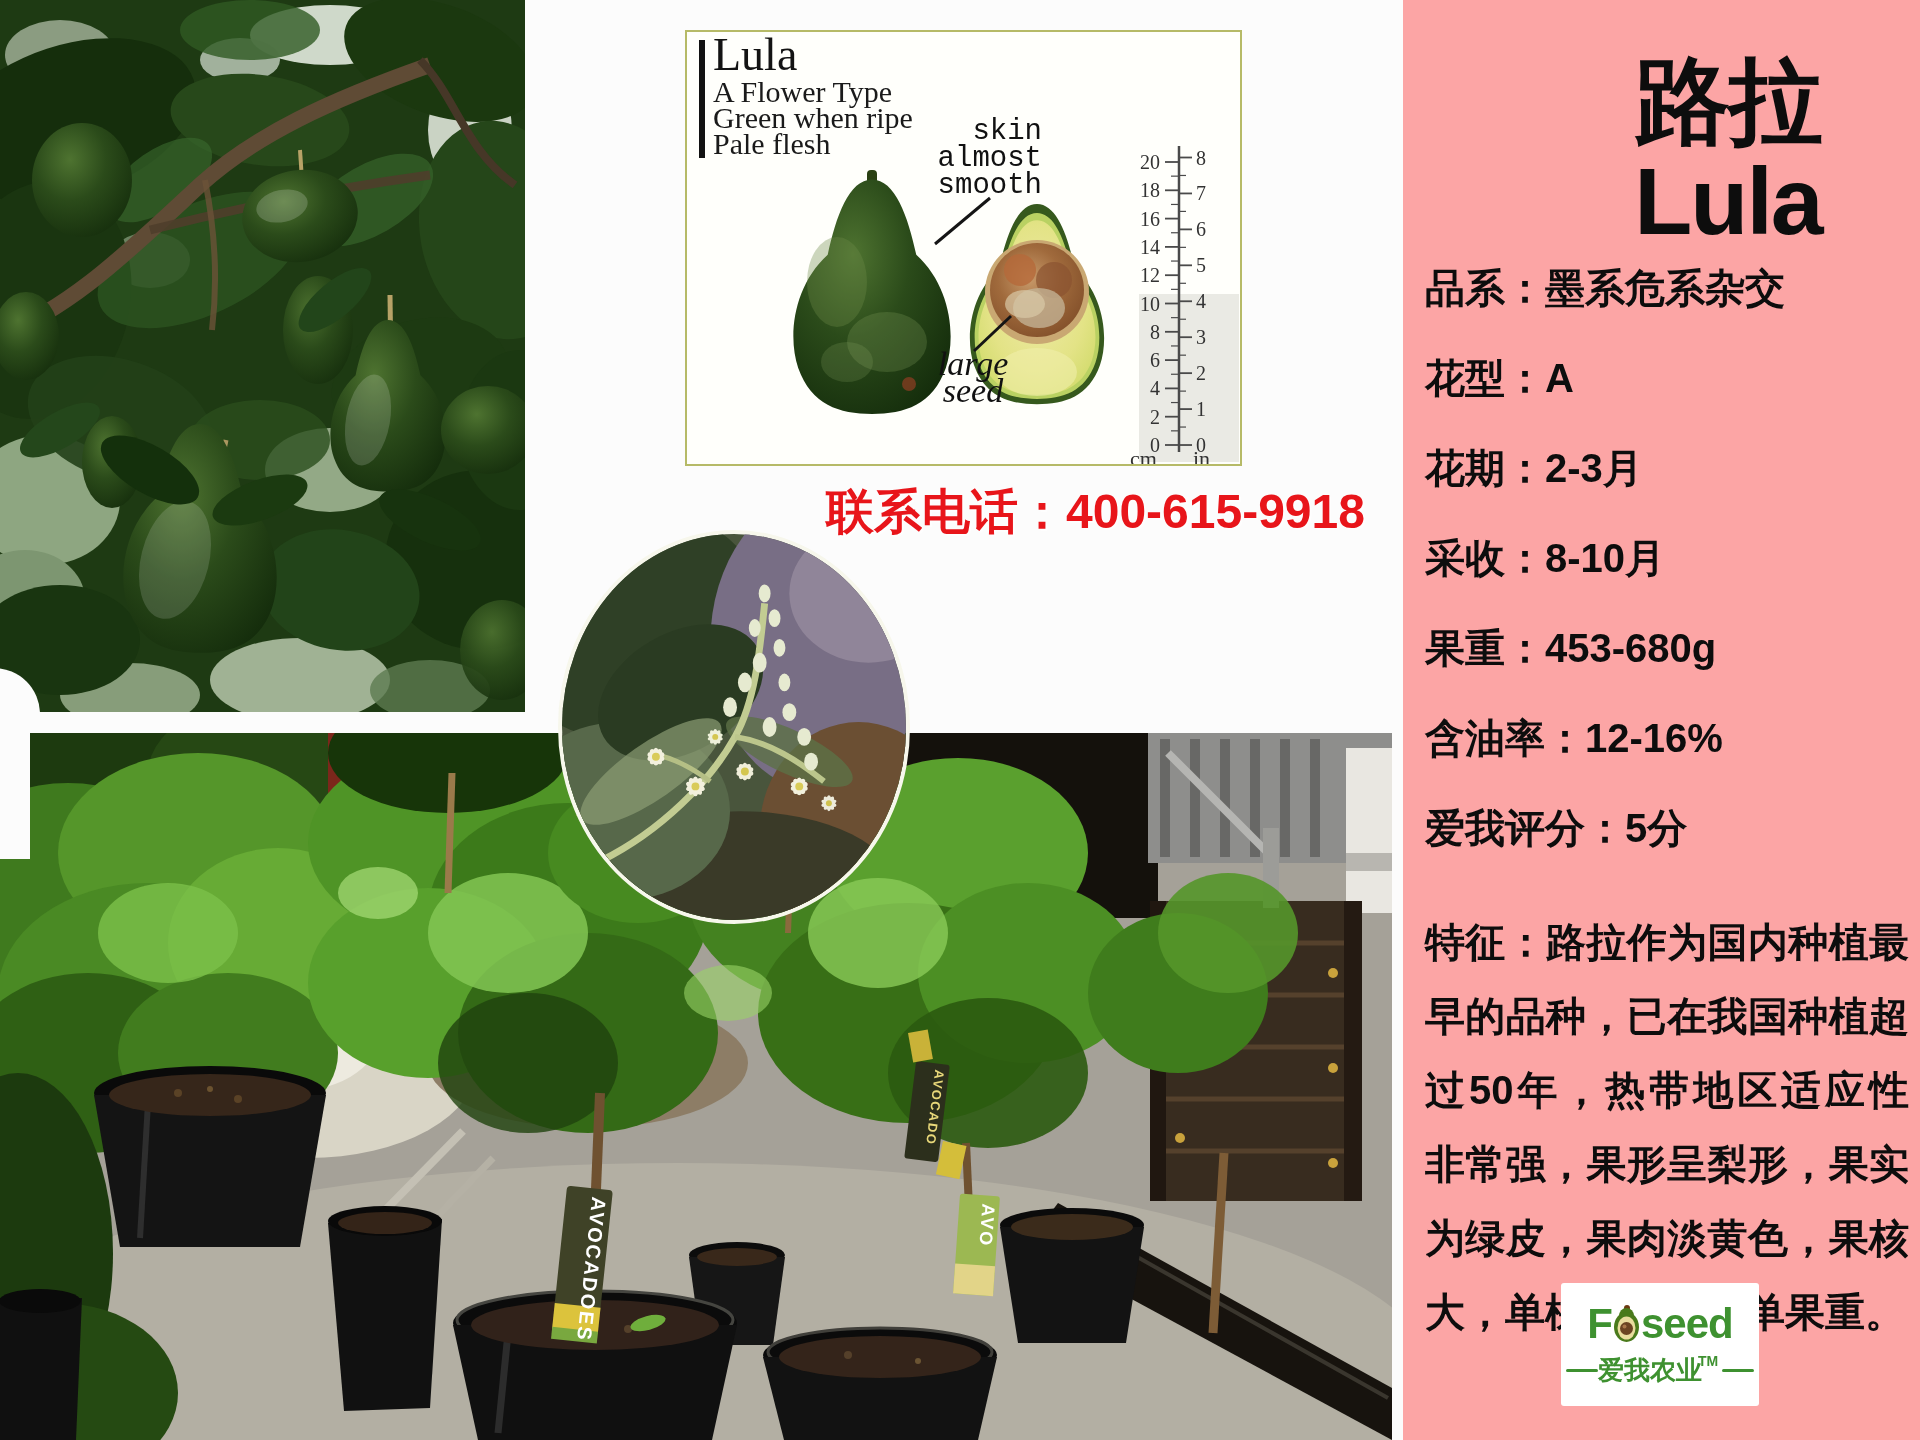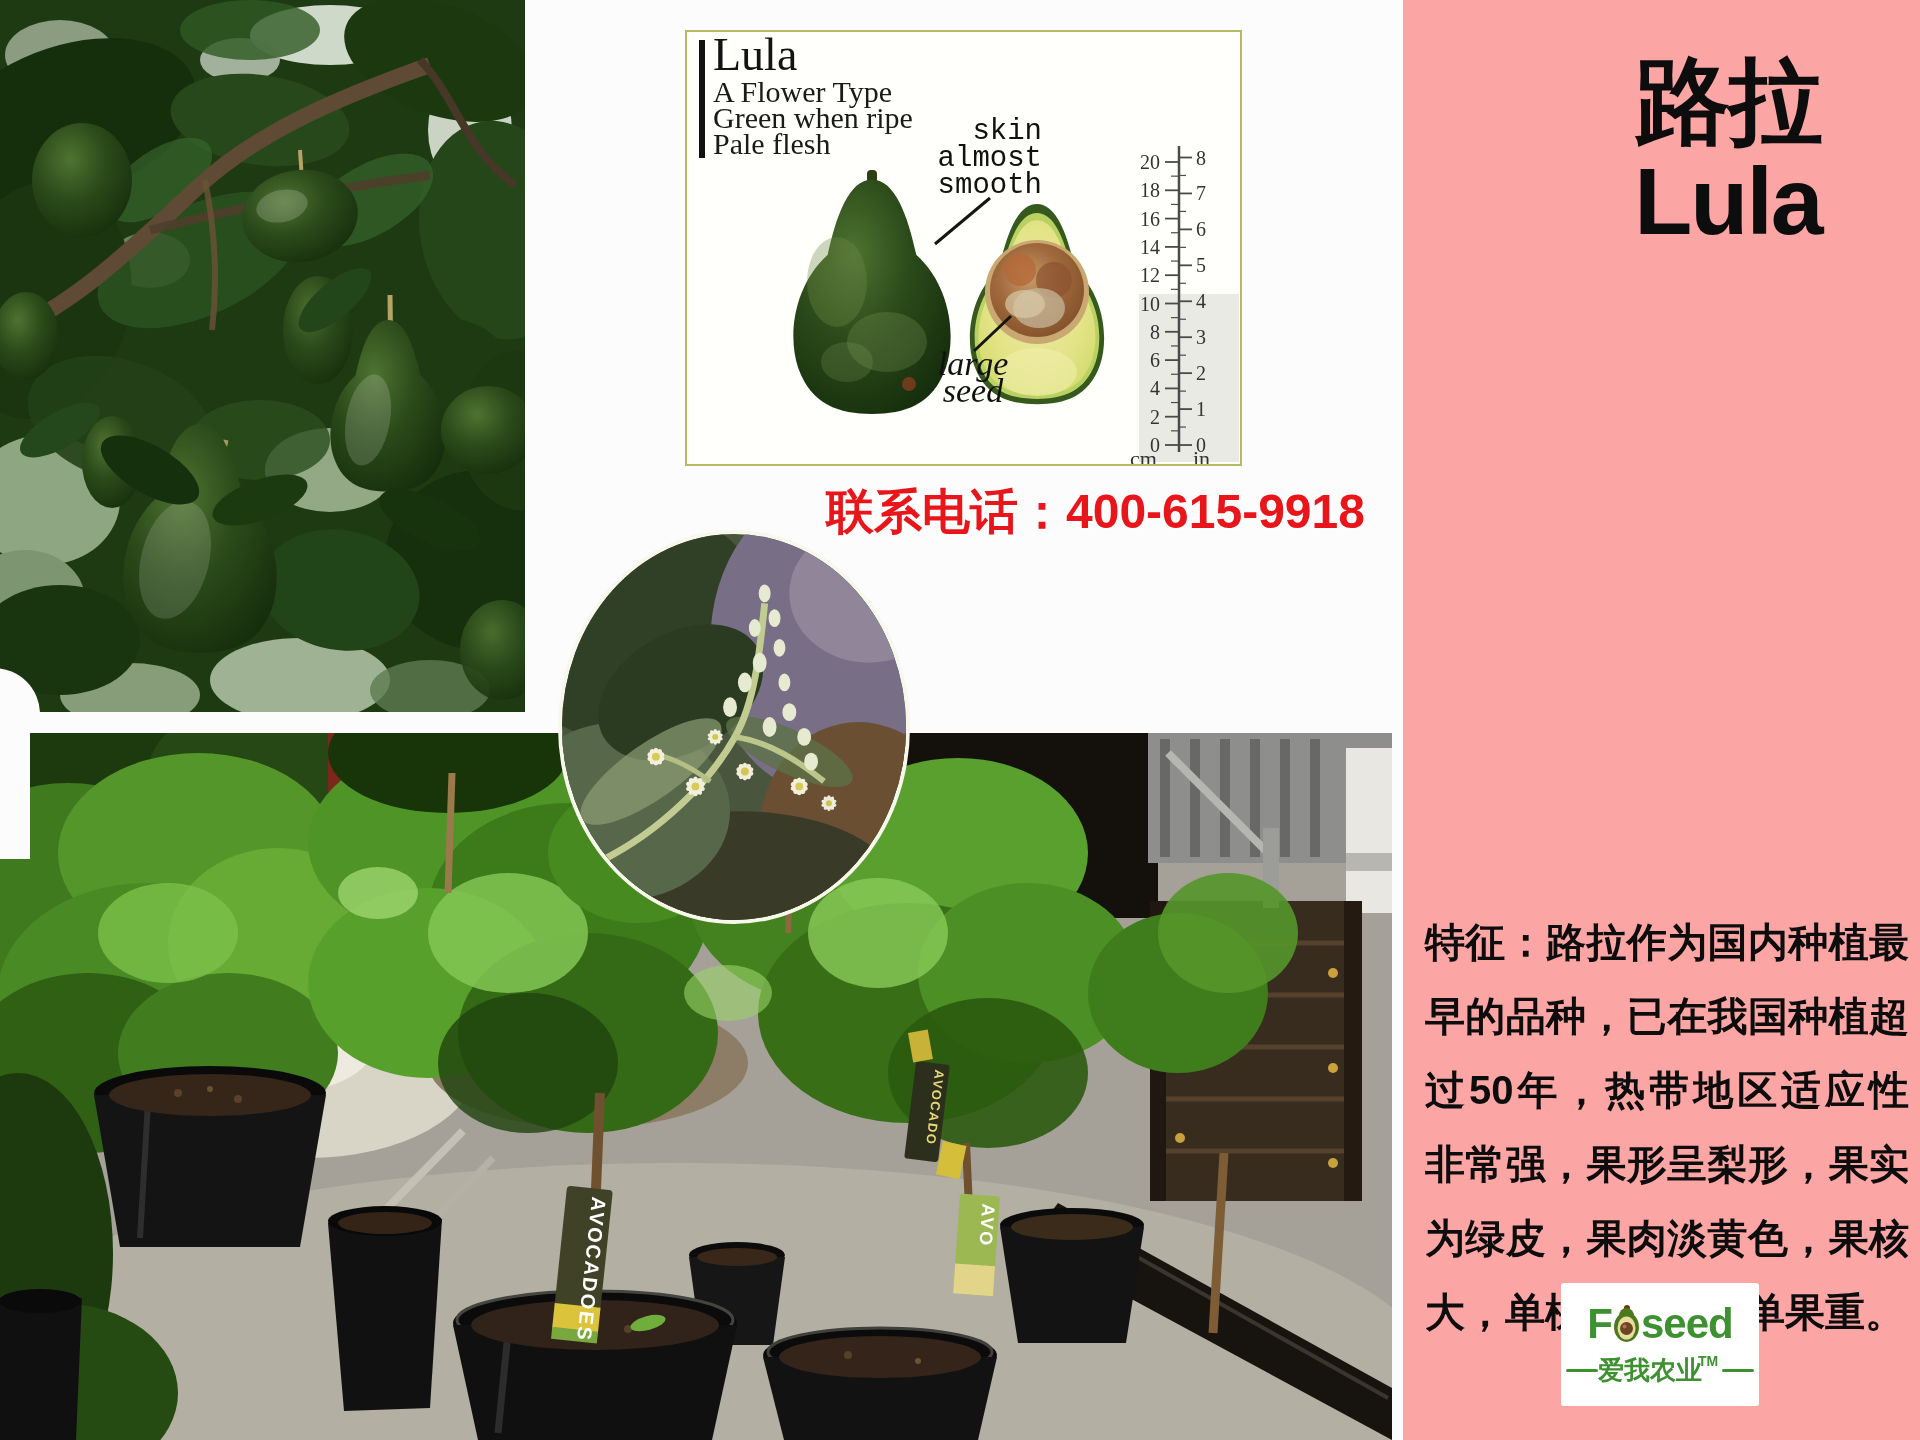--- a/index.html
+++ b/index.html
@@ -475,20 +475,29 @@
             <ellipse rx="3" ry="8" fill="#eef0da" transform="rotate(216)"></ellipse>
             <ellipse rx="3" ry="8" fill="#eef0da" transform="rotate(288)"></ellipse>
             <circle r="3" fill="#d4c650"></circle>
           </g>
       </g>
     </svg>
   </div>
 
   <div class="sidebar" id="sidebar" style="background: #fca5a5;">
     <div class="stitle">路拉 Lula</div>
+    <div class="spec-list" id="spec-list">
+        <div class="spec-item">品系：墨系危系杂交</div>
+        <div class="spec-item">花型：A</div>
+        <div class="spec-item">花期：2-3月</div>
+        <div class="spec-item">采收：8-10月</div>
+        <div class="spec-item">果重：453-680g</div>
+        <div class="spec-item">含油率：12-16%</div>
+        <div class="spec-item">爱我评分：5分</div>
+      </div>
     <div class="feature">特征：路拉作为国内种植最早的品种，已在我国种植超过50年，热带地区适应性非常强，果形呈梨形，果实为绿皮，果肉淡黄色，果核大，单棵产量大，单果重。</div>
     <div class="logo-box">
       <div class="brand-row" id="brand-row" style="color: rgb(62, 145, 48);">
         <span>F</span>
         <svg width="27" height="38" viewBox="0 0 27 38">
           <circle cx="14" cy="3" r="3" fill="#6b3a12"></circle>
           <ellipse cx="13.5" cy="11" rx="7.5" ry="8" fill="#4a7a1c"></ellipse>
           <ellipse cx="13.5" cy="22" rx="12.5" ry="15" fill="#4a7a1c"></ellipse>
           <ellipse cx="13.5" cy="23" rx="9" ry="11.5" fill="#e9dc9e"></ellipse>
           <circle cx="13.5" cy="23.5" r="6.5" fill="#6b4423"></circle>

